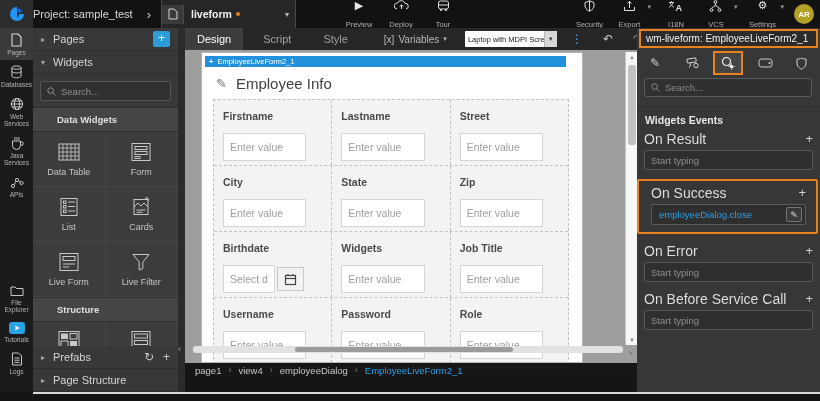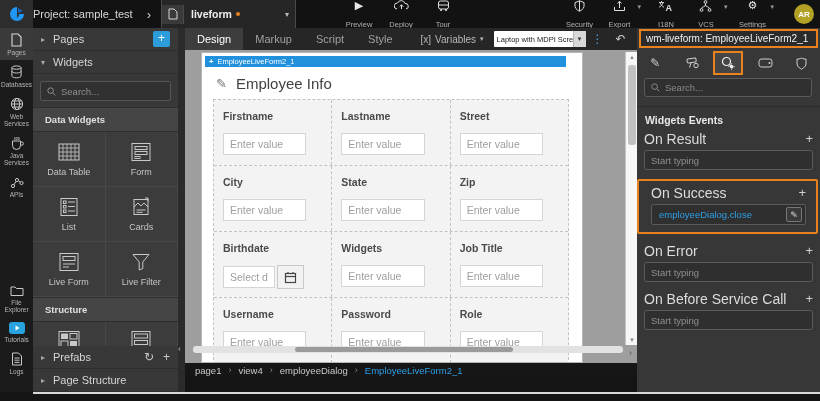--- a/index.html
+++ b/index.html
@@ -15,73 +15,73 @@
 .page-select .doc{width:22px;height:19px;background:#3a3a3a;display:flex;align-items:center;justify-content:center;border-right:1px solid #4a4a4a;}
 .page-select .pname{margin-left:7px;font-size:10.5px;font-weight:bold;color:#f0f0f0;}
 .page-select .dot{width:4px;height:4px;border-radius:50%;background:#e8821f;margin-left:4px;}
 .page-select .chev{margin-left:auto;margin-right:6px;color:#bbb;font-size:8px;}
 .tb-actions{display:flex;margin-left:48px;gap:12px;}
 .tb-btn{display:flex;flex-direction:column;align-items:center;justify-content:center;min-width:30px;cursor:pointer;}
 .tb-btn .glyph{height:13px;display:flex;align-items:center;justify-content:center;color:#e8e8e8;font-size:11px;line-height:11px;}
 .tb-btn .lbl{font-size:7.5px;color:#b0b0b0;margin-top:8px;white-space:nowrap;}
 .tb-right{margin-left:auto;display:flex;align-items:center;gap:10px;padding-right:6px;}
 .tb-chev{font-size:7px;color:#999;margin-left:-7px;align-self:flex-start;margin-top:4px;}
-.avatar{width:20px;height:20px;border-radius:50%;background:#b3a125;color:#fff;font-size:8px;font-weight:bold;display:flex;align-items:center;justify-content:center;margin-left:10px;}
+.avatar{width:20px;height:20px;border-radius:50%;background:#b3a125;color:#fff;font-size:8px;font-weight:bold;display:flex;align-items:center;justify-content:center;}
 
 
 .rail{position:absolute;left:0;top:28px;width:33px;height:373px;background:#1b1b1b;display:flex;flex-direction:column;align-items:stretch;}
 .rail-item{display:flex;flex-direction:column;align-items:center;justify-content:center;padding:5px 0 4px;cursor:pointer;}
 .rail-item.active{background:#3a3a3a;}
 .rail-item .lbl{font-size:6.5px;color:#b5b5b5;margin-top:2px;text-align:center;line-height:7px;}
 .rail-spacer{flex:1;}
 .rail-dots{color:#b5b5b5;text-align:center;font-size:9px;letter-spacing:1px;padding:6px 0;}
 
 
 .lpanel{position:absolute;left:33px;top:28px;width:145px;height:364px;background:#383838;overflow:hidden;}
 .prow{height:23px;display:flex;align-items:center;padding:0 8px;border-bottom:1px solid #2e2e2e;color:#d5d5d5;font-size:11px;cursor:pointer;position:relative;}
 .prow .tri{font-size:8px;color:#a8a8a8;margin-right:8px;}
 .plus-btn{width:17px;height:16px;background:#2d9cdb;border-radius:2px;color:#fff;font-size:12px;line-height:14px;text-align:center;margin-left:auto;cursor:pointer;}
 .psearch{padding:7px 7px 6px;}
 .psearch .sbox{display:flex;align-items:center;height:20px;background:#313131;border:1px solid #555;border-radius:2px;padding:0 6px;gap:5px;}
 .psearch .sbox span{color:#909090;font-size:9.5px;}
-.sect-head{background:#454545;color:#e0e0e0;font-weight:bold;font-size:9.5px;padding:6px 12px;border-top:1px solid #2e2e2e;border-bottom:1px solid #2e2e2e;}
+.sect-head{background:#454545;color:#e0e0e0;font-weight:bold;font-size:9.5px;padding:6px 24px;border-top:1px solid #2e2e2e;border-bottom:1px solid #2e2e2e;}
 .tiles{display:grid;grid-template-columns:1fr 1fr;}
 .tile{border-right:1px solid #474747;border-bottom:1px solid #474747;height:55px;display:flex;flex-direction:column;align-items:center;justify-content:center;gap:5px;cursor:pointer;background:#3c3c3c;}
 .tile .lbl{font-size:9px;color:#c5c5c5;}
 .tile.cut{height:37px;justify-content:flex-start;padding-top:8px;}
 .lpanel-bottom{position:absolute;left:0;bottom:0;width:145px;background:#383838;}
 .prow .tools{margin-left:auto;display:flex;gap:9px;color:#c9c9c9;font-size:12px;}
 
 
 .divider{position:absolute;left:178px;top:28px;width:7px;height:364px;background:#2b2b2b;}
 .divider .dv{position:absolute;left:0;top:316px;color:#b5b5b5;font-size:9px;}
 
 
-.toolbar{position:absolute;left:185px;top:28px;width:528px;height:22px;background:#262626;display:flex;align-items:center;}
+.toolbar{position:absolute;left:185px;top:28px;width:528px;height:22px;background:#262626;display:flex;align-items:center;gap:8px;}
 .tbk{color:#b5b5b5;font-size:10px;padding:0 4px;cursor:pointer;}
 .etab{height:22px;display:flex;align-items:center;padding:0 12px;color:#a0a0a0;font-size:11px;cursor:pointer;}
 .etab.active{background:#3d3d3d;color:#fff;}
 .vars{display:flex;align-items:center;gap:4px;margin-left:16px;color:#b8b8b8;font-size:10px;cursor:pointer;}
 .dev-select{display:flex;align-items:center;margin-left:10px;width:92px;height:16px;background:#fff;border-radius:1px;overflow:hidden;cursor:pointer;}
 .dev-select .txt{flex:1;color:#222;font-size:7.5px;padding:0 3px;white-space:nowrap;overflow:hidden;}
 .dev-select .dchev{width:13px;height:16px;background:#d8d8d8;color:#333;font-size:7px;display:flex;align-items:center;justify-content:center;border-left:1px solid #b5b5b5;}
 .ticon{color:#c9c9c9;font-size:12px;padding:0 6px;cursor:pointer;}
 
 
 .canvas{position:absolute;left:185px;top:50px;width:452px;height:313px;background:#9e9e9e;overflow:hidden;}
 .page-sheet{position:absolute;left:16px;top:2px;width:382px;height:311px;background:#fff;border:1px solid #b5b5b5;overflow:hidden;}
 .sel-bar{position:absolute;left:3px;top:3px;width:361px;height:11px;background:#2191dd;color:#fff;font-size:7.5px;display:flex;align-items:center;padding:0 4px;gap:4px;}
 .form-title{position:absolute;left:14px;top:22px;display:flex;align-items:center;gap:9px;color:#424242;font-size:15px;}
 .form-title .pen{color:#757575;font-size:13px;}
 .formgrid{position:absolute;left:11px;top:46px;width:356px;border:1px dashed #c2c2c2;background:#f9f9f9;}
 .frow{display:flex;border-bottom:1px dashed #c2c2c2;}
 .fcell{flex:1;border-right:1px dashed #c2c2c2;background:#f3f3f3;height:65px;padding:10px 9px 0;}
 .fcell:last-child{border-right:none;}
 .flabel{font-size:10.5px;font-weight:bold;color:#4a4a4a;margin-bottom:11px;}
-.finput{width:84%;height:22px;border:1px solid #d5d5d5;background:#fff;font-size:10.5px;color:#333;padding:0 6px;outline:none;}
+.finput{width:84%;height:28px;border:1px solid #d5d5d5;background:#fff;font-size:10.5px;color:#333;padding:0 6px;outline:none;}
 .finput::placeholder{color:#9e9e9e;}
 .date-wrap{display:flex;align-items:center;gap:2px;}
 .date-wrap .finput{width:52px;}
 .cal-btn{width:27px;height:24px;border:1px solid #c9c9c9;background:#f2f2f2;display:flex;align-items:center;justify-content:center;cursor:pointer;}
 
 
 .vscroll{position:absolute;right:0;top:2px;width:12px;height:293px;background:#f7f7f7;border-left:1px solid #c5c5c5;}
 .vscroll .arr{position:absolute;left:0;width:12px;text-align:center;font-size:6px;color:#8a8a8a;}
 .vscroll .thumb{position:absolute;left:2px;top:13px;width:8px;height:80px;background:#c1c1c1;border-radius:3px;}
 .hscroll{position:absolute;left:8px;top:296px;width:430px;height:7px;background:#e2e2e2;border-radius:3px;}
@@ -392,21 +392,20 @@
       </div>
     </div>
   </div>
 
   <div class="divider">
     <span class="dv">‹</span>
   </div>
 
   <div class="toolbar">
     <div class="etab active">Design</div>
-    <div class="etab">Markup</div>
     <div class="etab">Script</div>
     <div class="etab">Style</div>
     <div class="vars">
       <span>[x]</span>
       <span>Variables</span>
       <span style="font-size:7px">▾</span>
     </div>
     <div class="dev-select">
       <span class="txt">Laptop with MDPI Screen</span>
       <span class="dchev">▾</span>

